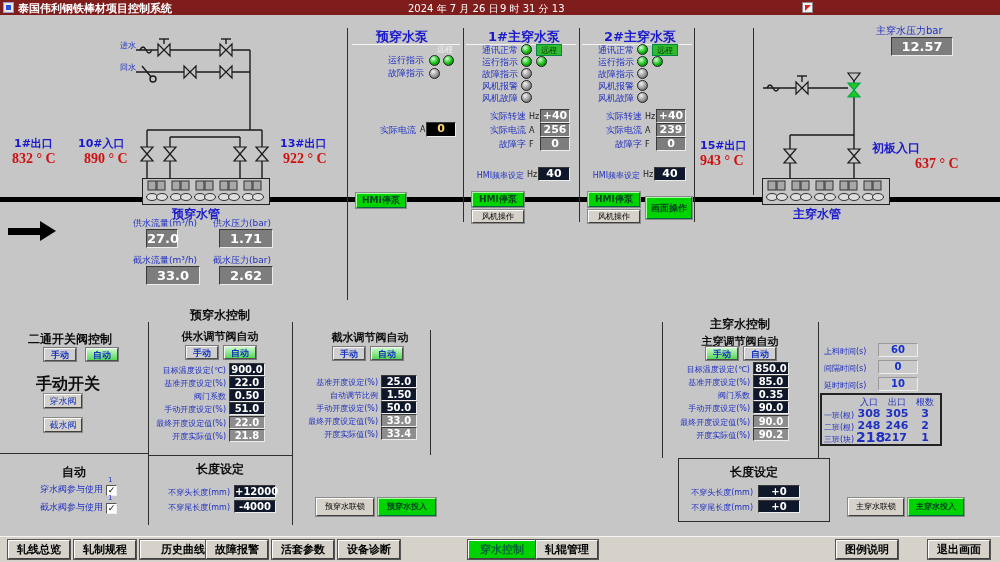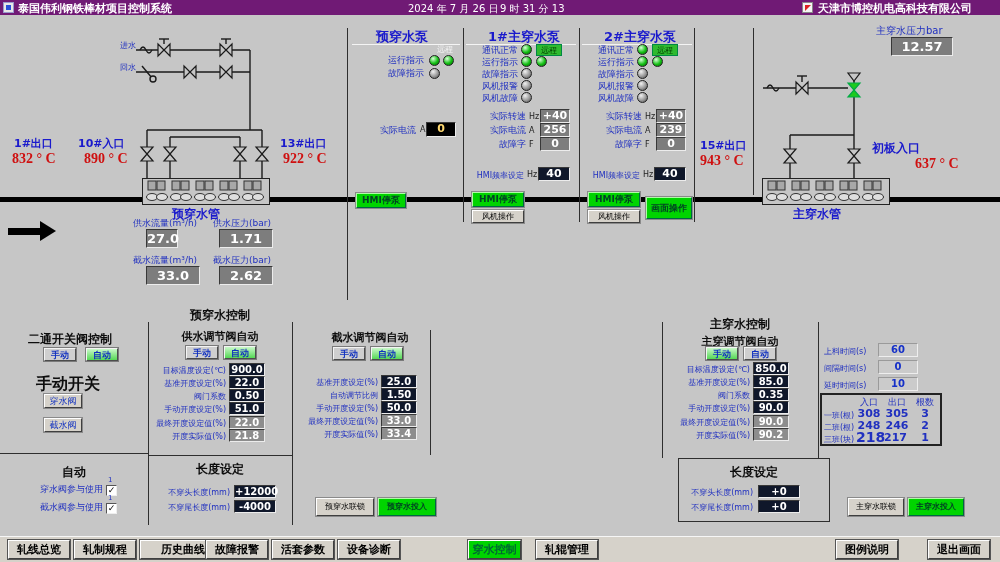--- a/index.html
+++ b/index.html
@@ -1,20 +1,20 @@
 <!DOCTYPE html>
 <html><head>
 <meta charset="utf-8">
 <style>
   html,body{margin:0;padding:0}
   body{width:1000px;height:562px;background:#c6c6c6;position:relative;overflow:hidden;
        font-family:"DejaVu Sans","Liberation Sans",sans-serif;-webkit-font-smoothing:none}
   .abs{position:absolute}
   
-  .titlebar{position:absolute;left:0;top:0;width:1000px;height:15px;background:#701a75;color:#fff}
+  .titlebar{position:absolute;left:0;top:0;width:1000px;height:15px;background:#7f1d1d;color:#fff}
   .titlebar .t{position:absolute;top:1px;font-size:11px;font-weight:bold;white-space:nowrap}
   .titlebar .dt{position:absolute;top:2px;font-size:10px;white-space:nowrap}
   .appicon{position:absolute;left:3px;top:2px;width:11px;height:11px;background:#e8e8e8;border:1px solid #99c;box-sizing:border-box}
   .appicon::after{content:"";position:absolute;left:2px;top:2px;width:5px;height:5px;background:#2a52d8}
   .logoicon{position:absolute;left:802px;top:2px;width:11px;height:11px;background:#f4f4f4;border:1px solid #888;box-sizing:border-box}
   .logoicon::after{content:"";position:absolute;left:2px;top:2px;width:0;height:0;border-left:6px solid #d22;border-bottom:6px solid transparent}
   
   .div-v{position:absolute;width:1px;background:#2e2e2e}
   .div-h{position:absolute;height:1px;background:#2e2e2e}
   .wline{position:absolute;height:1px;background:#f4f4f4}
@@ -61,21 +61,20 @@
 </style>
 </head>
 <body>
 
 <div class="titlebar">
   <span class="appicon"></span>
   <span class="t" style="left:18px">泰国伟利钢铁棒材项目控制系统</span>
   <span class="dt" style="left:408px">2024 年 7 月 26 日</span>
   <span class="dt" style="left:500px">9 时 31 分 13</span>
   <span class="logoicon"></span>
-  <span class="t" style="left:818px">天津市博控机电高科技有限公司</span>
 </div>
 
 <div class="pipe" style="left:0;top:197px;width:1000px;height:5px"></div>
 <div class="arrow-shaft"></div>
 <div class="arrow-head"></div>
 
 <div class="bl s8" style="left:120px;top:40px">进水</div>
 <div class="bl s8" style="left:120px;top:62px">回水</div>
 
 <svg style="left:100px;top:35px" width="200" height="145" viewBox="0 0 200 145">
@@ -405,17 +404,17 @@
   <div class="bl" style="left:90px;top:37px;width:26px;text-align:center;font-weight:bold;font-size:11px">1</div>
 </div>
 
 <div class="toolbar">
   <div class="tb-btn" style="left:8px;width:62px">轧线总览</div>
   <div class="tb-btn" style="left:74px;width:62px">轧制规程</div>
   <div class="tb-btn" style="left:140px;width:86px">历史曲线</div>
   <div class="tb-btn" style="left:206px;width:62px">故障报警</div>
   <div class="tb-btn" style="left:272px;width:62px">活套参数</div>
   <div class="tb-btn" style="left:338px;width:62px">设备诊断</div>
-  <div class="tb-btn active" style="left:468px;width:53px">穿水控制</div>
+  <div class="tb-btn active" style="left:468px;width:68px">穿水控制</div>
   <div class="tb-btn" style="left:536px;width:62px">轧辊管理</div>
   <div class="tb-btn" style="left:836px;width:62px">图例说明</div>
   <div class="tb-btn" style="left:928px;width:62px">退出画面</div>
 </div>
 
 </body></html>

